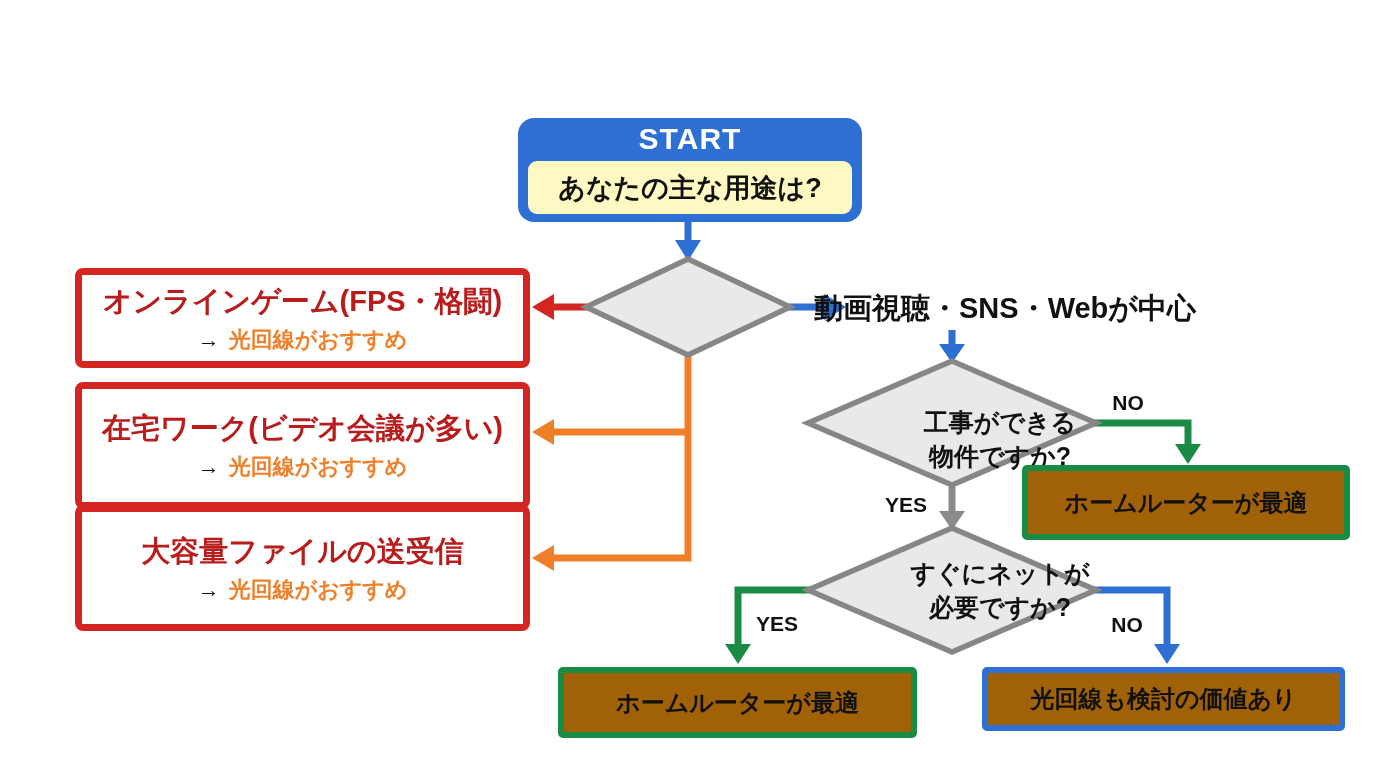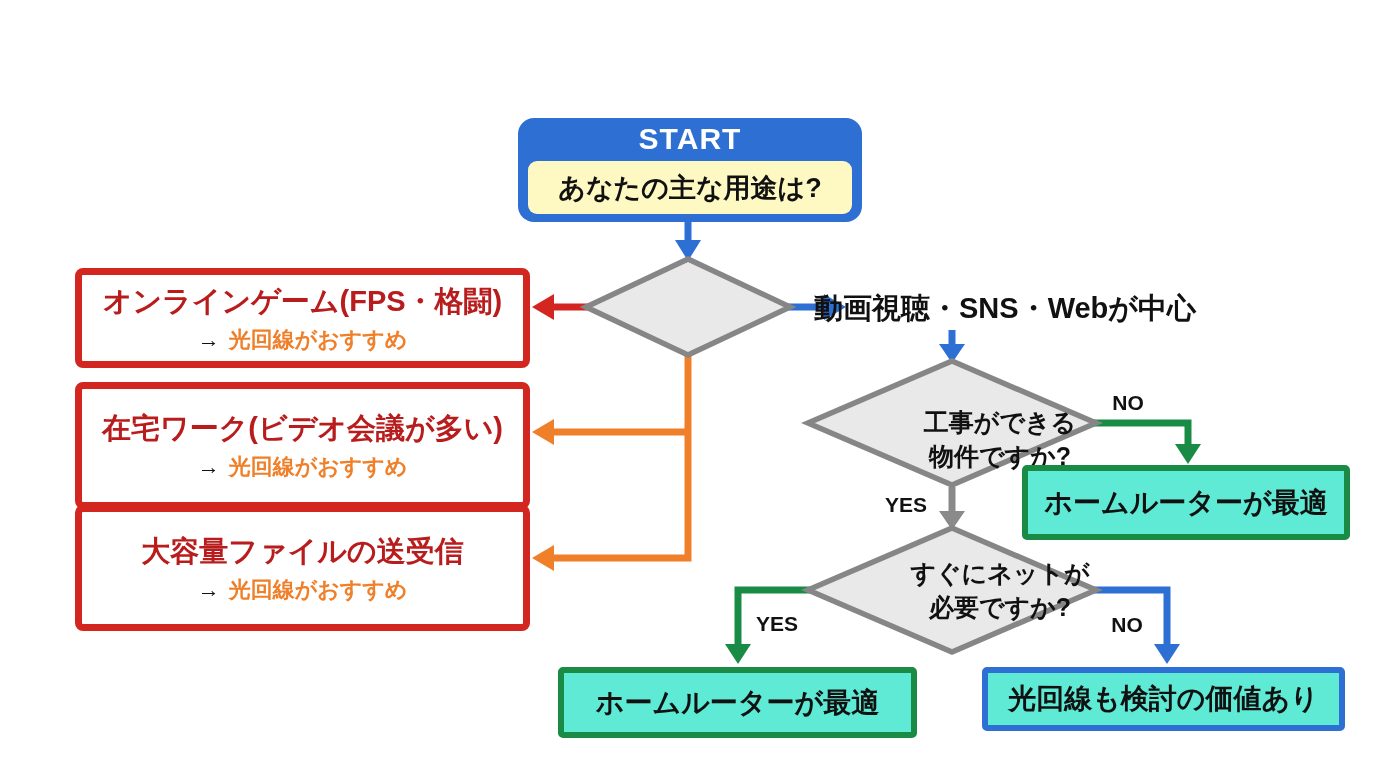--- a/index.html
+++ b/index.html
@@ -62,23 +62,23 @@
     position: absolute; transform: translate(-50%, -50%);
     text-align: center; font-size: 25px; font-weight: 800; line-height: 1.35;
     color: #111; white-space: pre-line;
   }
   .yn {
     position: absolute; transform: translate(-50%, -50%);
     font-size: 21px; font-weight: 800; color: #111;
   }
 
   .gbox, .bbox {
-    position: absolute; background: #5eead4;
+    position: absolute; background: #a16207;
     display: flex; align-items: center; justify-content: center;
-    font-size: 28px; font-weight: 800; color: #111; text-align: center;
+    font-size: 24px; font-weight: 800; color: #111; text-align: center;
     border-radius: 5px; white-space: nowrap;
   }
   .gbox { border: 6px solid var(--green, #1a8b45); }
   .bbox { border: 6px solid var(--blue, #2e6fd3); }
 </style>
 </head>
 <body>
 
 <div class="canvas">
 

